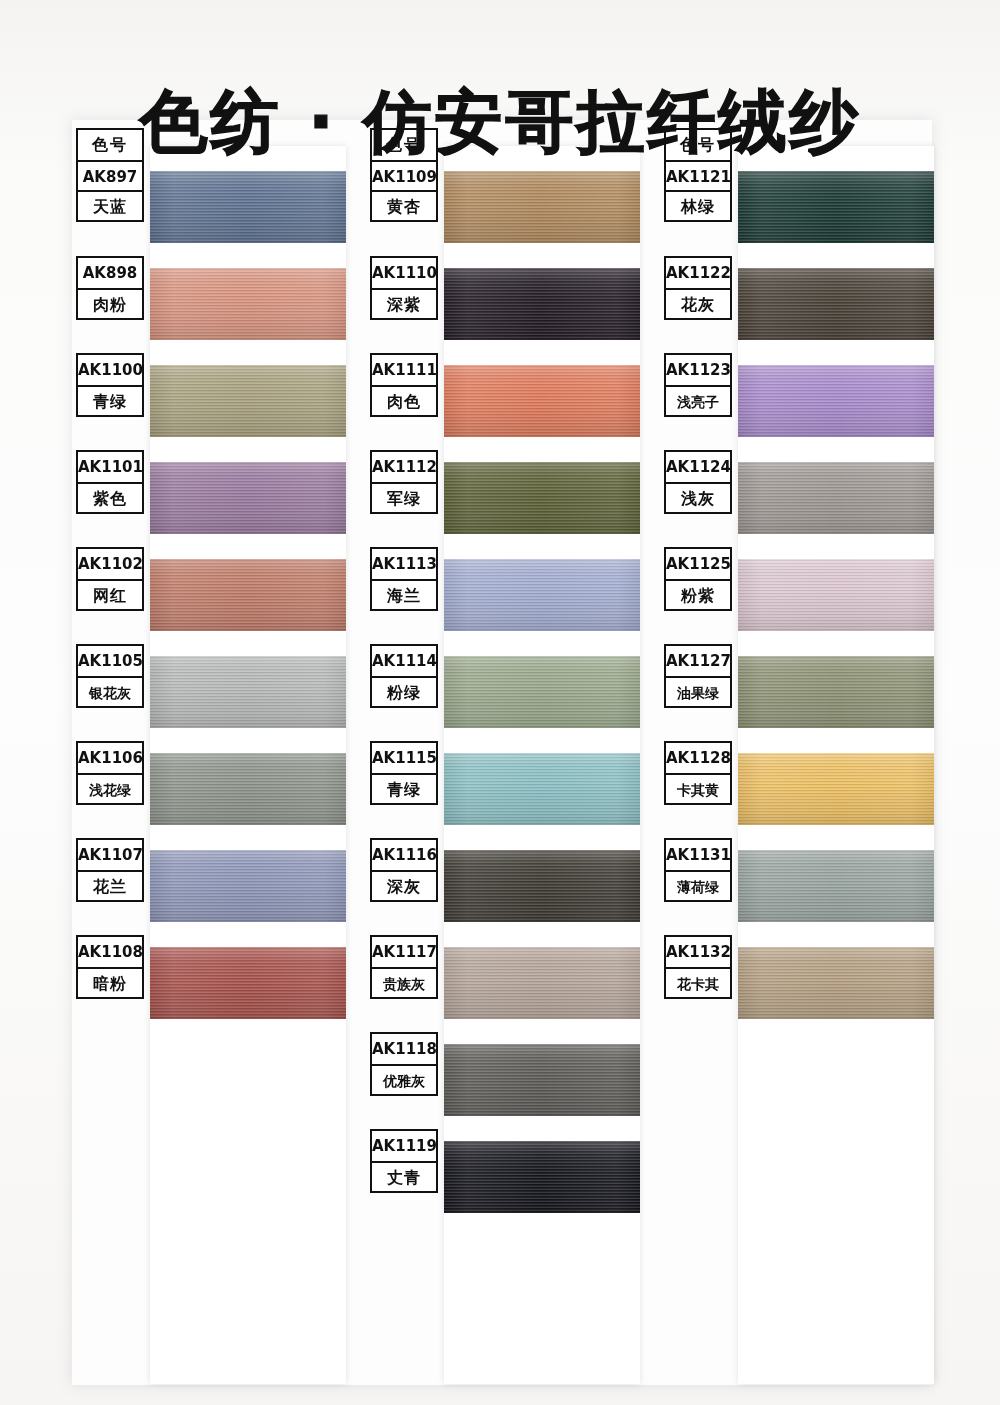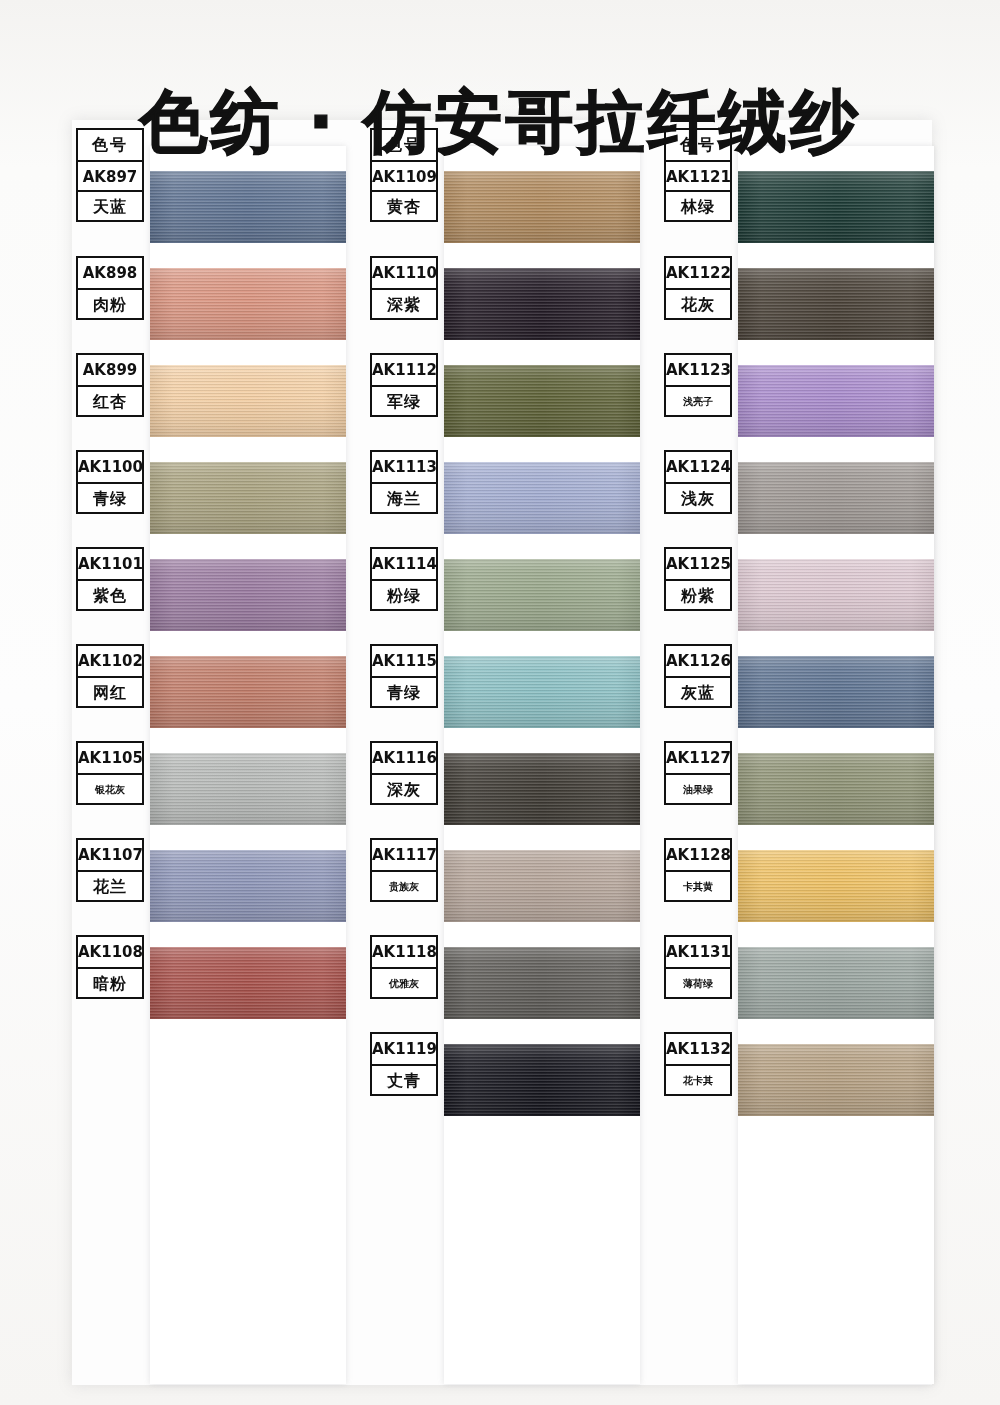--- a/index.html
+++ b/index.html
@@ -115,21 +115,21 @@
     font-weight: 700;
     color: #111;
     box-sizing: border-box;
     white-space: nowrap;
     letter-spacing: 0px;
   }
   .lbl.cn {
     font-size: 16px;
     letter-spacing: 1px;
   }
-  .lbl.cn.wide { font-size: 10px; letter-spacing: 0px; }
+  .lbl.cn.wide { font-size: 14px; letter-spacing: 0px; }
   .lbl + .lbl { border-top: 2.5px solid #111; }
   .lbl.head { font-size: 16px; letter-spacing: 2px; }
 
   .swatch {
     position: absolute;
     left: 78px;
     width: 196px;
     height: 72px;
     z-index: 3;
     overflow: hidden;
@@ -213,32 +213,20 @@
           </div>
           <div class="swatch" style="background: rgb(217, 148, 128);">
             <div class="fuzz top" style="background: rgb(217, 148, 128);"></div>
             <div class="fuzz bot" style="background: rgb(217, 148, 128);"></div>
             <div class="yarn"></div>
             <div class="sheen"></div>
           </div>
         </div>
         <div class="row">
           <div class="labels">
-            <div class="lbl">AK899</div>
-            <div class="lbl cn">红杏</div>
-          </div>
-          <div class="swatch" style="background: rgb(243, 207, 165);">
-            <div class="fuzz top" style="background: rgb(243, 207, 165);"></div>
-            <div class="fuzz bot" style="background: rgb(243, 207, 165);"></div>
-            <div class="yarn"></div>
-            <div class="sheen"></div>
-          </div>
-        </div>
-        <div class="row">
-          <div class="labels">
             <div class="lbl">AK1100</div>
             <div class="lbl cn">青绿</div>
           </div>
           <div class="swatch" style="background: rgb(169, 162, 128);">
             <div class="fuzz top" style="background: rgb(169, 162, 128);"></div>
             <div class="fuzz bot" style="background: rgb(169, 162, 128);"></div>
             <div class="yarn"></div>
             <div class="sheen"></div>
           </div>
         </div>
@@ -267,20 +255,32 @@
           </div>
         </div>
         <div class="row">
           <div class="labels">
             <div class="lbl">AK1105</div>
             <div class="lbl cn wide">银花灰</div>
           </div>
           <div class="swatch" style="background: rgb(182, 185, 183);">
             <div class="fuzz top" style="background: rgb(182, 185, 183);"></div>
             <div class="fuzz bot" style="background: rgb(182, 185, 183);"></div>
+            <div class="yarn"></div>
+            <div class="sheen"></div>
+          </div>
+        </div>
+        <div class="row">
+          <div class="labels">
+            <div class="lbl">AK1106</div>
+            <div class="lbl cn wide">浅花绿</div>
+          </div>
+          <div class="swatch" style="background: rgb(142, 148, 140);">
+            <div class="fuzz top" style="background: rgb(142, 148, 140);"></div>
+            <div class="fuzz bot" style="background: rgb(142, 148, 140);"></div>
             <div class="yarn"></div>
             <div class="sheen"></div>
           </div>
         </div>
         <div class="row">
           <div class="labels">
             <div class="lbl">AK1107</div>
             <div class="lbl cn">花兰</div>
           </div>
           <div class="swatch" style="background: rgb(142, 150, 184);">
@@ -327,20 +327,32 @@
           </div>
           <div class="swatch" style="background: rgb(36, 28, 38);">
             <div class="fuzz top" style="background: rgb(36, 28, 38);"></div>
             <div class="fuzz bot" style="background: rgb(36, 28, 38);"></div>
             <div class="yarn"></div>
             <div class="sheen"></div>
           </div>
         </div>
         <div class="row">
           <div class="labels">
+            <div class="lbl">AK1111</div>
+            <div class="lbl cn">肉色</div>
+          </div>
+          <div class="swatch" style="background: rgb(224, 123, 92);">
+            <div class="fuzz top" style="background: rgb(224, 123, 92);"></div>
+            <div class="fuzz bot" style="background: rgb(224, 123, 92);"></div>
+            <div class="yarn"></div>
+            <div class="sheen"></div>
+          </div>
+        </div>
+        <div class="row">
+          <div class="labels">
             <div class="lbl">AK1112</div>
             <div class="lbl cn">军绿</div>
           </div>
           <div class="swatch" style="background: rgb(94, 98, 56);">
             <div class="fuzz top" style="background: rgb(94, 98, 56);"></div>
             <div class="fuzz bot" style="background: rgb(94, 98, 56);"></div>
             <div class="yarn"></div>
             <div class="sheen"></div>
           </div>
         </div>
@@ -489,32 +501,20 @@
           </div>
           <div class="swatch" style="background: rgb(221, 200, 209);">
             <div class="fuzz top" style="background: rgb(221, 200, 209);"></div>
             <div class="fuzz bot" style="background: rgb(221, 200, 209);"></div>
             <div class="yarn"></div>
             <div class="sheen"></div>
           </div>
         </div>
         <div class="row">
           <div class="labels">
-            <div class="lbl">AK1126</div>
-            <div class="lbl cn">灰蓝</div>
-          </div>
-          <div class="swatch" style="background: rgb(94, 115, 145);">
-            <div class="fuzz top" style="background: rgb(94, 115, 145);"></div>
-            <div class="fuzz bot" style="background: rgb(94, 115, 145);"></div>
-            <div class="yarn"></div>
-            <div class="sheen"></div>
-          </div>
-        </div>
-        <div class="row">
-          <div class="labels">
             <div class="lbl">AK1127</div>
             <div class="lbl cn wide">油果绿</div>
           </div>
           <div class="swatch" style="background: rgb(142, 146, 117);">
             <div class="fuzz top" style="background: rgb(142, 146, 117);"></div>
             <div class="fuzz bot" style="background: rgb(142, 146, 117);"></div>
             <div class="yarn"></div>
             <div class="sheen"></div>
           </div>
         </div>

